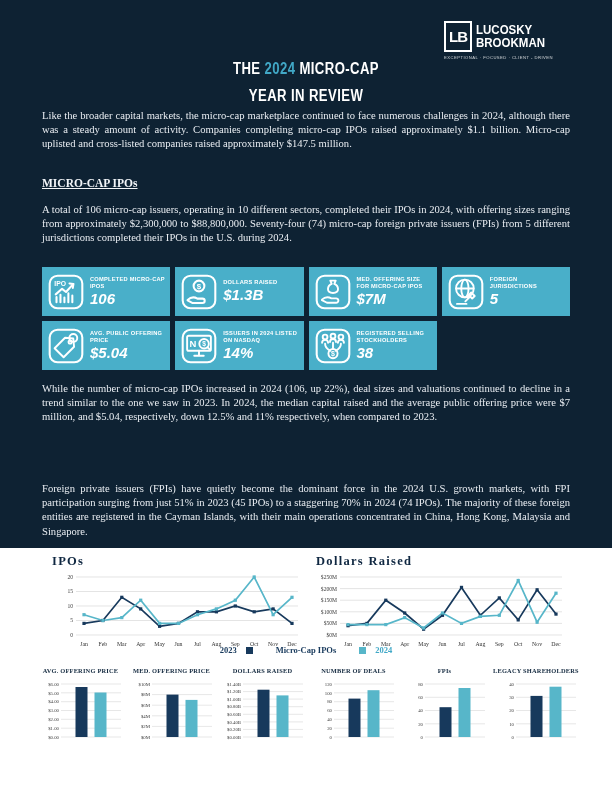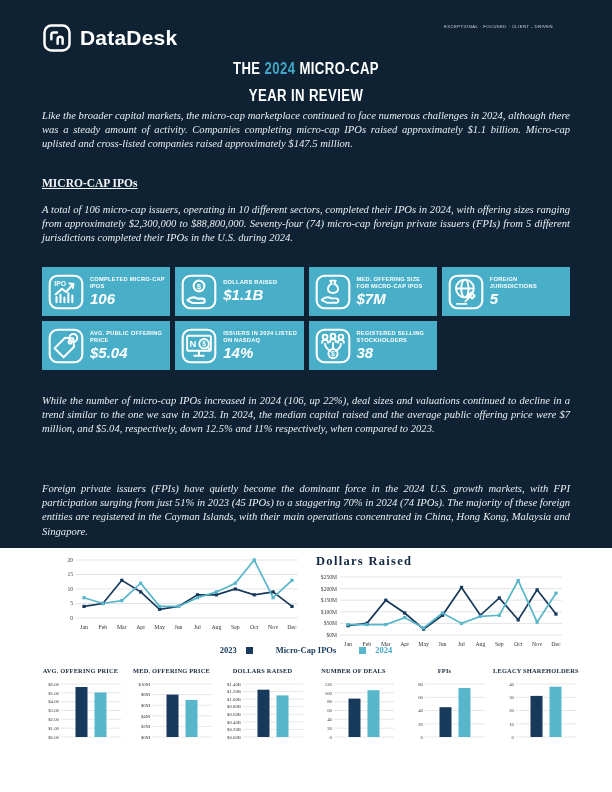--- a/index.html
+++ b/index.html
@@ -19,21 +19,21 @@
               font-size:4.2px;letter-spacing:.45px;white-space:nowrap;}
   
   .title-line{position:absolute;left:0;width:612px;text-align:center;color:#fff;
               font-family:"Liberation Sans",sans-serif;font-weight:800;font-size:16px;letter-spacing:.5px;
               transform:scaleX(.82);}
   #title1{top:60px;}
   #title2{top:87px;}
   .accent{color:#41A8C7;}
   
   .para{position:absolute;left:42px;right:42px;color:#E9EDF2;font-size:10.6px;line-height:14.2px;
-        text-align:justify;font-style:italic;}
+        text-align:justify;}
   .heading{position:absolute;left:42px;color:#F2F5F8;font-size:11.5px;font-weight:bold;text-decoration:underline;}
   
   #stats-grid{position:absolute;left:42px;right:42px;top:267px;display:grid;
               grid-template-columns:repeat(4,1fr);gap:5px;}
   .tile{background:#49AFC9;height:49px;padding:0 4px 0 5px;display:flex;align-items:center;gap:5px;}
   .tile .ticon{flex:0 0 38px;width:38px;height:38px;}
   .tile .ticon svg{width:38px;height:38px;}
   .tile .tcol{display:flex;flex-direction:column;min-width:0;}
   .tile .tlabel{color:#fff;font-family:"Liberation Sans",sans-serif;font-weight:bold;font-size:5.7px;
                 letter-spacing:.25px;line-height:1.25;}
@@ -51,32 +51,29 @@
   #minis{position:absolute;left:38px;right:34px;top:119px;display:flex;justify-content:space-between;}
   .mini{width:85px;}
   .mini-title{font-family:"Liberation Serif",serif;font-weight:bold;font-size:6.4px;color:#13293F;
               letter-spacing:.2px;text-align:center;height:12px;white-space:nowrap;}
 </style>
 </head>
 <body>
 
 <div id="page">
 
-  <div class="dd-logo">
-    <span class="mark">
-      <svg viewBox="0 0 24 24" fill="none" stroke="#fff" stroke-width="2" stroke-linecap="round">
-        <rect x="2" y="2" width="20" height="20" rx="5.5"></rect>
-        <path d="M7.5 13 V9.2 Q7.5 7.5 9.2 7.5 H12"></path>
-        <path d="M12.5 16.5 V13 Q12.5 11 14.5 11 Q16.5 11 16.5 13 V16.5"></path>
-      </svg>
-    </span>
-    <span class="word">DataDesk</span>
-  </div>
 
   <div class="lb-logo">
+    <div class="lb-top">
+      <div class="lb-box">LB</div>
+      <div class="lb-name">
+        <div>LUCOSKY</div>
+        <div>BROOKMAN</div>
+      </div>
+    </div>
     <div class="lb-tagline">EXCEPTIONAL · FOCUSED · CLIENT - DRIVEN</div>
   </div>
 
   <div class="title-line" id="title1">
     <span>THE</span>
     <span class="accent">2024</span>
     <span>MICRO-CAP</span>
   </div>
   <div class="title-line" id="title2">YEAR IN REVIEW</div>
 
@@ -100,21 +97,21 @@
     </div>
       <div class="tile">
       <span class="ticon"><svg viewBox="0 0 24 24" fill="none" stroke="#fff" stroke-width="1.3" stroke-linecap="round" stroke-linejoin="round">
             <rect x="1.7" y="1.7" width="20.6" height="20.6" rx="5"></rect>
             <circle cx="12" cy="8.2" r="3.4"></circle>
             <text x="12" y="10" font-size="5" fill="#fff" stroke="none" text-anchor="middle" font-family="Liberation Sans,sans-serif" font-weight="bold">$</text>
             <path d="M4.8 17 C7 15 9 15 11 16.2 H14.2 A1.4 1.4 0 1 1 14.2 19 H8 L4.8 17.3"></path>
           </svg></span>
       <span class="tcol">
         <span class="tlabel">DOLLARS RAISED</span>
-        <span class="tvalue">$1.1B</span>
+        <span class="tvalue">$1.3B</span>
       </span>
     </div>
       <div class="tile">
       <span class="ticon"><svg viewBox="0 0 24 24" fill="none" stroke="#fff" stroke-width="1.2" stroke-linecap="round" stroke-linejoin="round">
             <rect x="1.7" y="1.7" width="20.6" height="20.6" rx="5" stroke-width="1.3"></rect>
             <path d="M10.3 4.8 H13.7 L12.8 6.8 C15.6 7.9 16.6 12.6 12 12.6 C7.4 12.6 8.4 7.9 11.2 6.8 Z"></path>
             <path d="M5 16.8 C7 15 9 15 11 16 H14 A1.4 1.4 0 1 1 14 18.8 H8.2 L5 17.1"></path>
           </svg></span>
       <span class="tcol">
         <span class="tlabel">MED. OFFERING SIZE FOR MICRO-CAP IPOS</span>
@@ -174,26 +171,27 @@
             <circle cx="12" cy="16.8" r="2.9"></circle>
             <text x="12" y="18.4" font-size="4.4" fill="#fff" stroke="none" text-anchor="middle" font-family="Liberation Sans,sans-serif" font-weight="bold">$</text>
           </svg></span>
       <span class="tcol">
         <span class="tlabel">REGISTERED SELLING STOCKHOLDERS</span>
         <span class="tvalue">38</span>
       </span>
     </div>
     </div>
 
-  <div class="para" style="top:382px;margin-top:12px;">While the number of micro-cap IPOs increased in 2024 (106, up 22%), deal sizes and valuations continued to decline in a trend similar to the one we saw in 2023. In 2024, the median capital raised and the average public offering price were $7 million, and $5.04, respectively, down 12.5% and 11% respectively, when compared to 2023.</div>
+  <div class="para" style="top:382px;">While the number of micro-cap IPOs increased in 2024 (106, up 22%), deal sizes and valuations continued to decline in a trend similar to the one we saw in 2023. In 2024, the median capital raised and the average public offering price were $7 million, and $5.04, respectively, down 12.5% and 11% respectively, when compared to 2023.</div>
   <div class="para" style="top:482px;">Foreign private issuers (FPIs) have quietly become the dominant force in the 2024 U.S. growth markets, with FPI participation surging from just 51% in 2023 (45 IPOs) to a staggering 70% in 2024 (74 IPOs). The majority of these foreign entities are registered in the Cayman Islands, with their main operations concentrated in China, Hong Kong, Malaysia and Singapore.</div>
 
   <div id="white">
 
     <div class="chart-block" id="chart-ipos">
+      <div class="chart-title">IPOs</div>
       <div><svg width="254" height="78" viewBox="0 0 254 78">
             <line x1="30" y1="64.0" x2="252" y2="64.0" stroke="#D8D8D8" stroke-width="0.7"></line>
             <text x="27" y="65.9" text-anchor="end" font-size="5.6" fill="#3a3a3a" font-family="Liberation Serif,serif">0</text>
             <line x1="30" y1="49.5" x2="252" y2="49.5" stroke="#D8D8D8" stroke-width="0.7"></line>
             <text x="27" y="51.4" text-anchor="end" font-size="5.6" fill="#3a3a3a" font-family="Liberation Serif,serif">5</text>
             <line x1="30" y1="35.0" x2="252" y2="35.0" stroke="#D8D8D8" stroke-width="0.7"></line>
             <text x="27" y="36.9" text-anchor="end" font-size="5.6" fill="#3a3a3a" font-family="Liberation Serif,serif">10</text>
             <line x1="30" y1="20.5" x2="252" y2="20.5" stroke="#D8D8D8" stroke-width="0.7"></line>
             <text x="27" y="22.4" text-anchor="end" font-size="5.6" fill="#3a3a3a" font-family="Liberation Serif,serif">15</text>
             <line x1="30" y1="6.0" x2="252" y2="6.0" stroke="#D8D8D8" stroke-width="0.7"></line>

